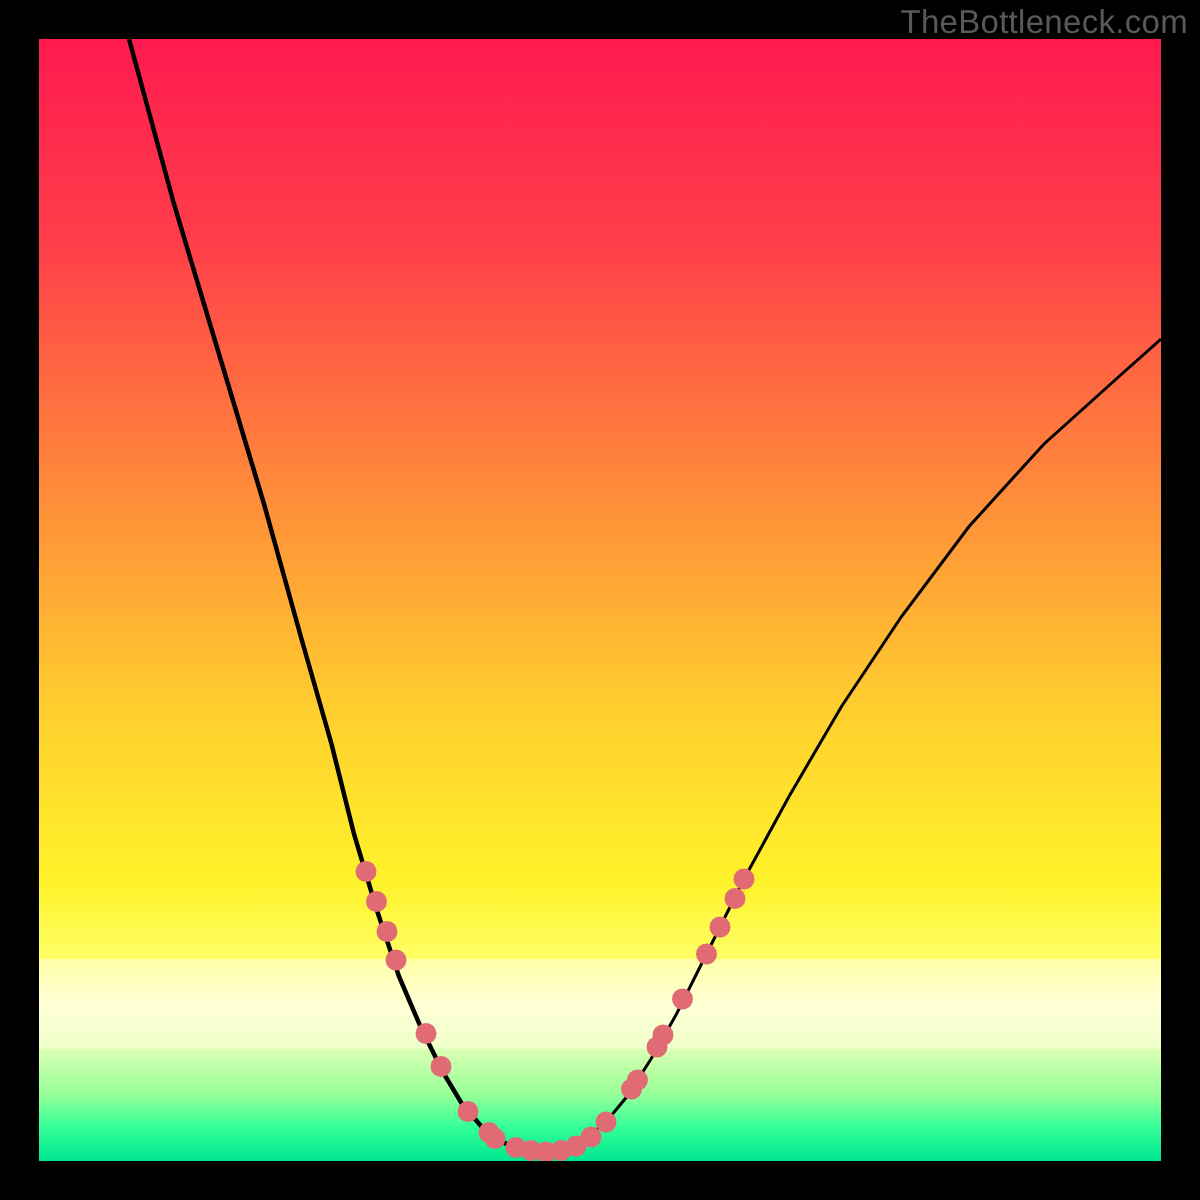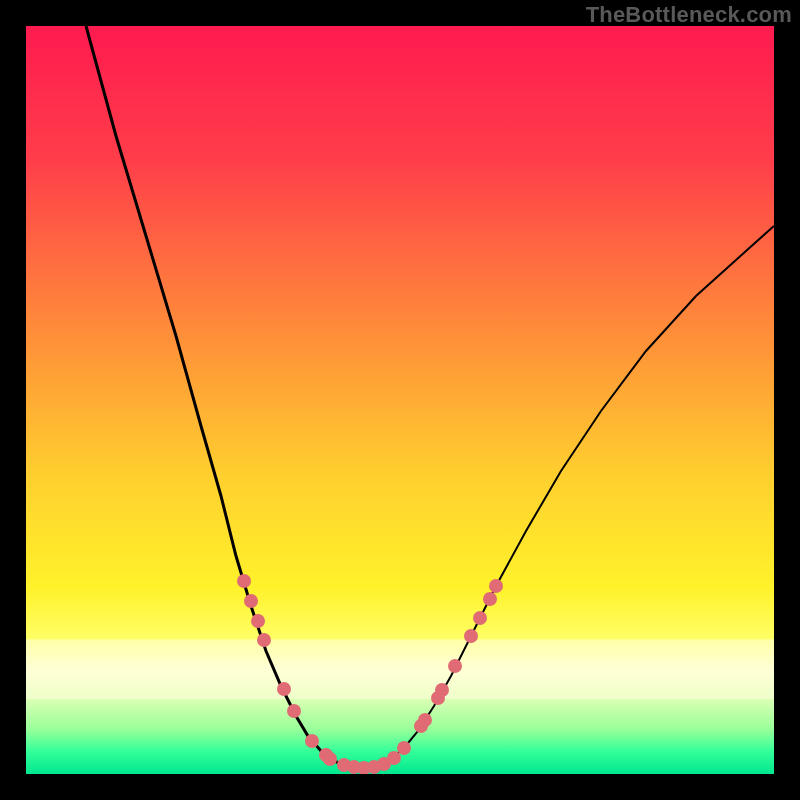--- a/index.html
+++ b/index.html
@@ -19,21 +19,21 @@
     height: 748px;
     background: #000;
   }
   .watermark {
     position: absolute;
     right: 8px;
     top: 2px;
     color: #595959;
     font-size: 22px;
     letter-spacing: 0.2px;
-    font-weight: 700;
+    font-weight: 400;
   }
   svg {
     position: absolute;
     left: 0;
     top: 0;
   }
 </style>
 </head>
 <body>
 

